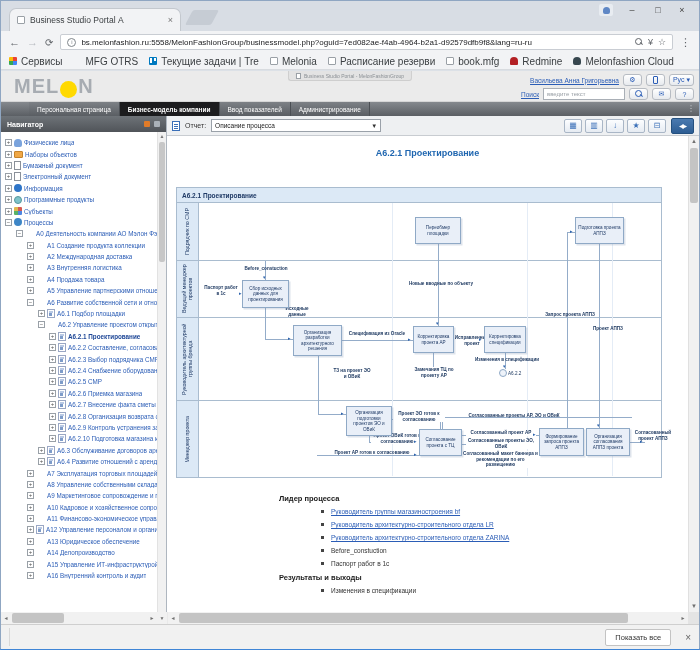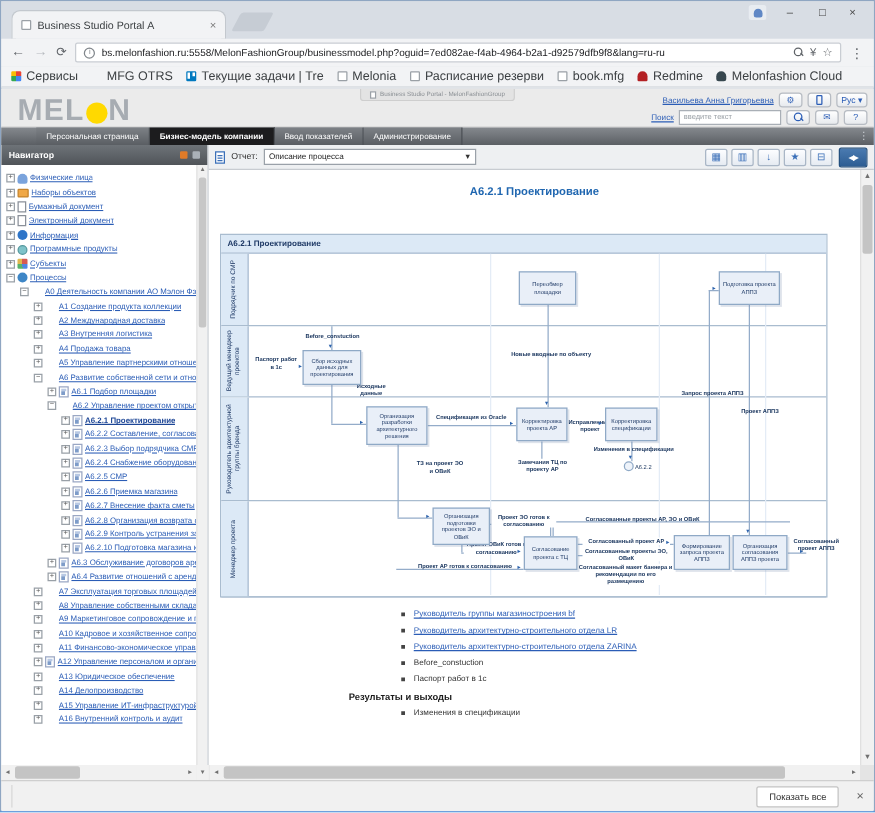--- a/index.html
+++ b/index.html
@@ -39,21 +39,21 @@
   .bmic-asterisk{background:none;color:#555;font-size:11px;line-height:8px;text-align:center;width:8px}
   .bmic-trello{background:#0079bf;position:relative}
   .bmic-trello::before{content:"";position:absolute;left:1px;top:1px;width:2px;height:5px;background:#fff}
   .bmic-trello::after{content:"";position:absolute;right:1px;top:1px;width:2px;height:3px;background:#fff}
   .bmic-doc{background:#fff;border:1px solid #9aa0a6}
   .bmic-redmine{background:#b32024;border-radius:4px 4px 1px 1px}
   .bmic-cloud{background:#37474f;border-radius:4px 4px 2px 2px}
 
   
   .portal{position:absolute;top:70px;left:0;right:0;height:31px;background:#ebebeb;border-bottom:1px solid #d6d6d6}
-  .logo{position:absolute;left:13px;top:4px;display:flex;align-items:center;font-size:24px;font-weight:bold;color:#a7acb2;letter-spacing:1px}
+  .logo{position:absolute;left:13px;top:4px;display:flex;align-items:flex-end;font-size:20px;font-weight:bold;color:#a7acb2;letter-spacing:1px}
   .logo-o{width:17px;height:17px;background:#ffd900;border-radius:50%;margin:2px 1px 0}
   .page-tab{position:absolute;left:50%;transform:translateX(-50%);top:0;height:10px;background:#e3e3e3;border:1px solid #cecece;border-top:none;border-radius:0 0 3px 3px;display:flex;align-items:center;gap:3px;padding:0 7px;white-space:nowrap}
   .page-tab-ic{width:5px;height:6px;background:#fff;border:1px solid #9aa0a6}
   .page-tab-t{font-size:5px;color:#8a8f94}
   .user-row{position:absolute;right:5px;top:3px;display:flex;align-items:center;gap:4px}
   .search-row{position:absolute;right:5px;top:17px;display:flex;align-items:center;gap:4px}
   .plink{font-size:6.5px;color:#2b5db6;text-decoration:underline;white-space:nowrap}
   .hbtn{height:12px;min-width:19px;background:linear-gradient(#ffffff,#e7eaee);border:1px solid #b7bcc3;border-radius:3px;display:flex;align-items:center;justify-content:center;font-size:7px;color:#2b5db6;padding:0 3px}
   .hbtn .mag::before{border-color:#2b5db6}.hbtn .mag::after{background:#2b5db6}
   .phone-ic{width:5px;height:8px;border:1px solid #2b5db6;border-radius:1px}
@@ -668,20 +668,21 @@
         <div class="dlabel" style="left:287px;top:225px;width:100px">Согласованные проекты АР, ЭО и ОВиК</div>
         <div class="dlabel wbg" style="left:289px;top:242px;width:70px">Согласованный проект АР</div>
         <div class="dlabel wbg" style="left:289px;top:250px;width:70px">Согласованные проекты ЭО, ОВиК</div>
         <div class="dlabel wbg" style="left:286px;top:263px;width:75px">Согласованный макет баннера и рекомендации по его размещению</div>
         <div class="dnode" style="left:362px;top:240px;width:45px;height:28px">Формирование запроса проекта АППЗ</div>
         <div class="dnode" style="left:409px;top:240px;width:44px;height:28px">Организация согласования АППЗ проекта</div>
         <div class="dlabel" style="left:456px;top:242px;width:40px">Согласованный проект АППЗ</div>
       </div>
 
       <div class="sections">
+        <div class="sec-h">Лидер процесса</div>
         <div>
 
             <div class="bullet-row link">
               <span class="sq"></span>
               <a class="btxt">Руководитель группы магазиностроения bf</a>
             </div>
 
             <div class="bullet-row link">
               <span class="sq"></span>
               <a class="btxt">Руководитель архитектурно-строительного отдела LR</a>

